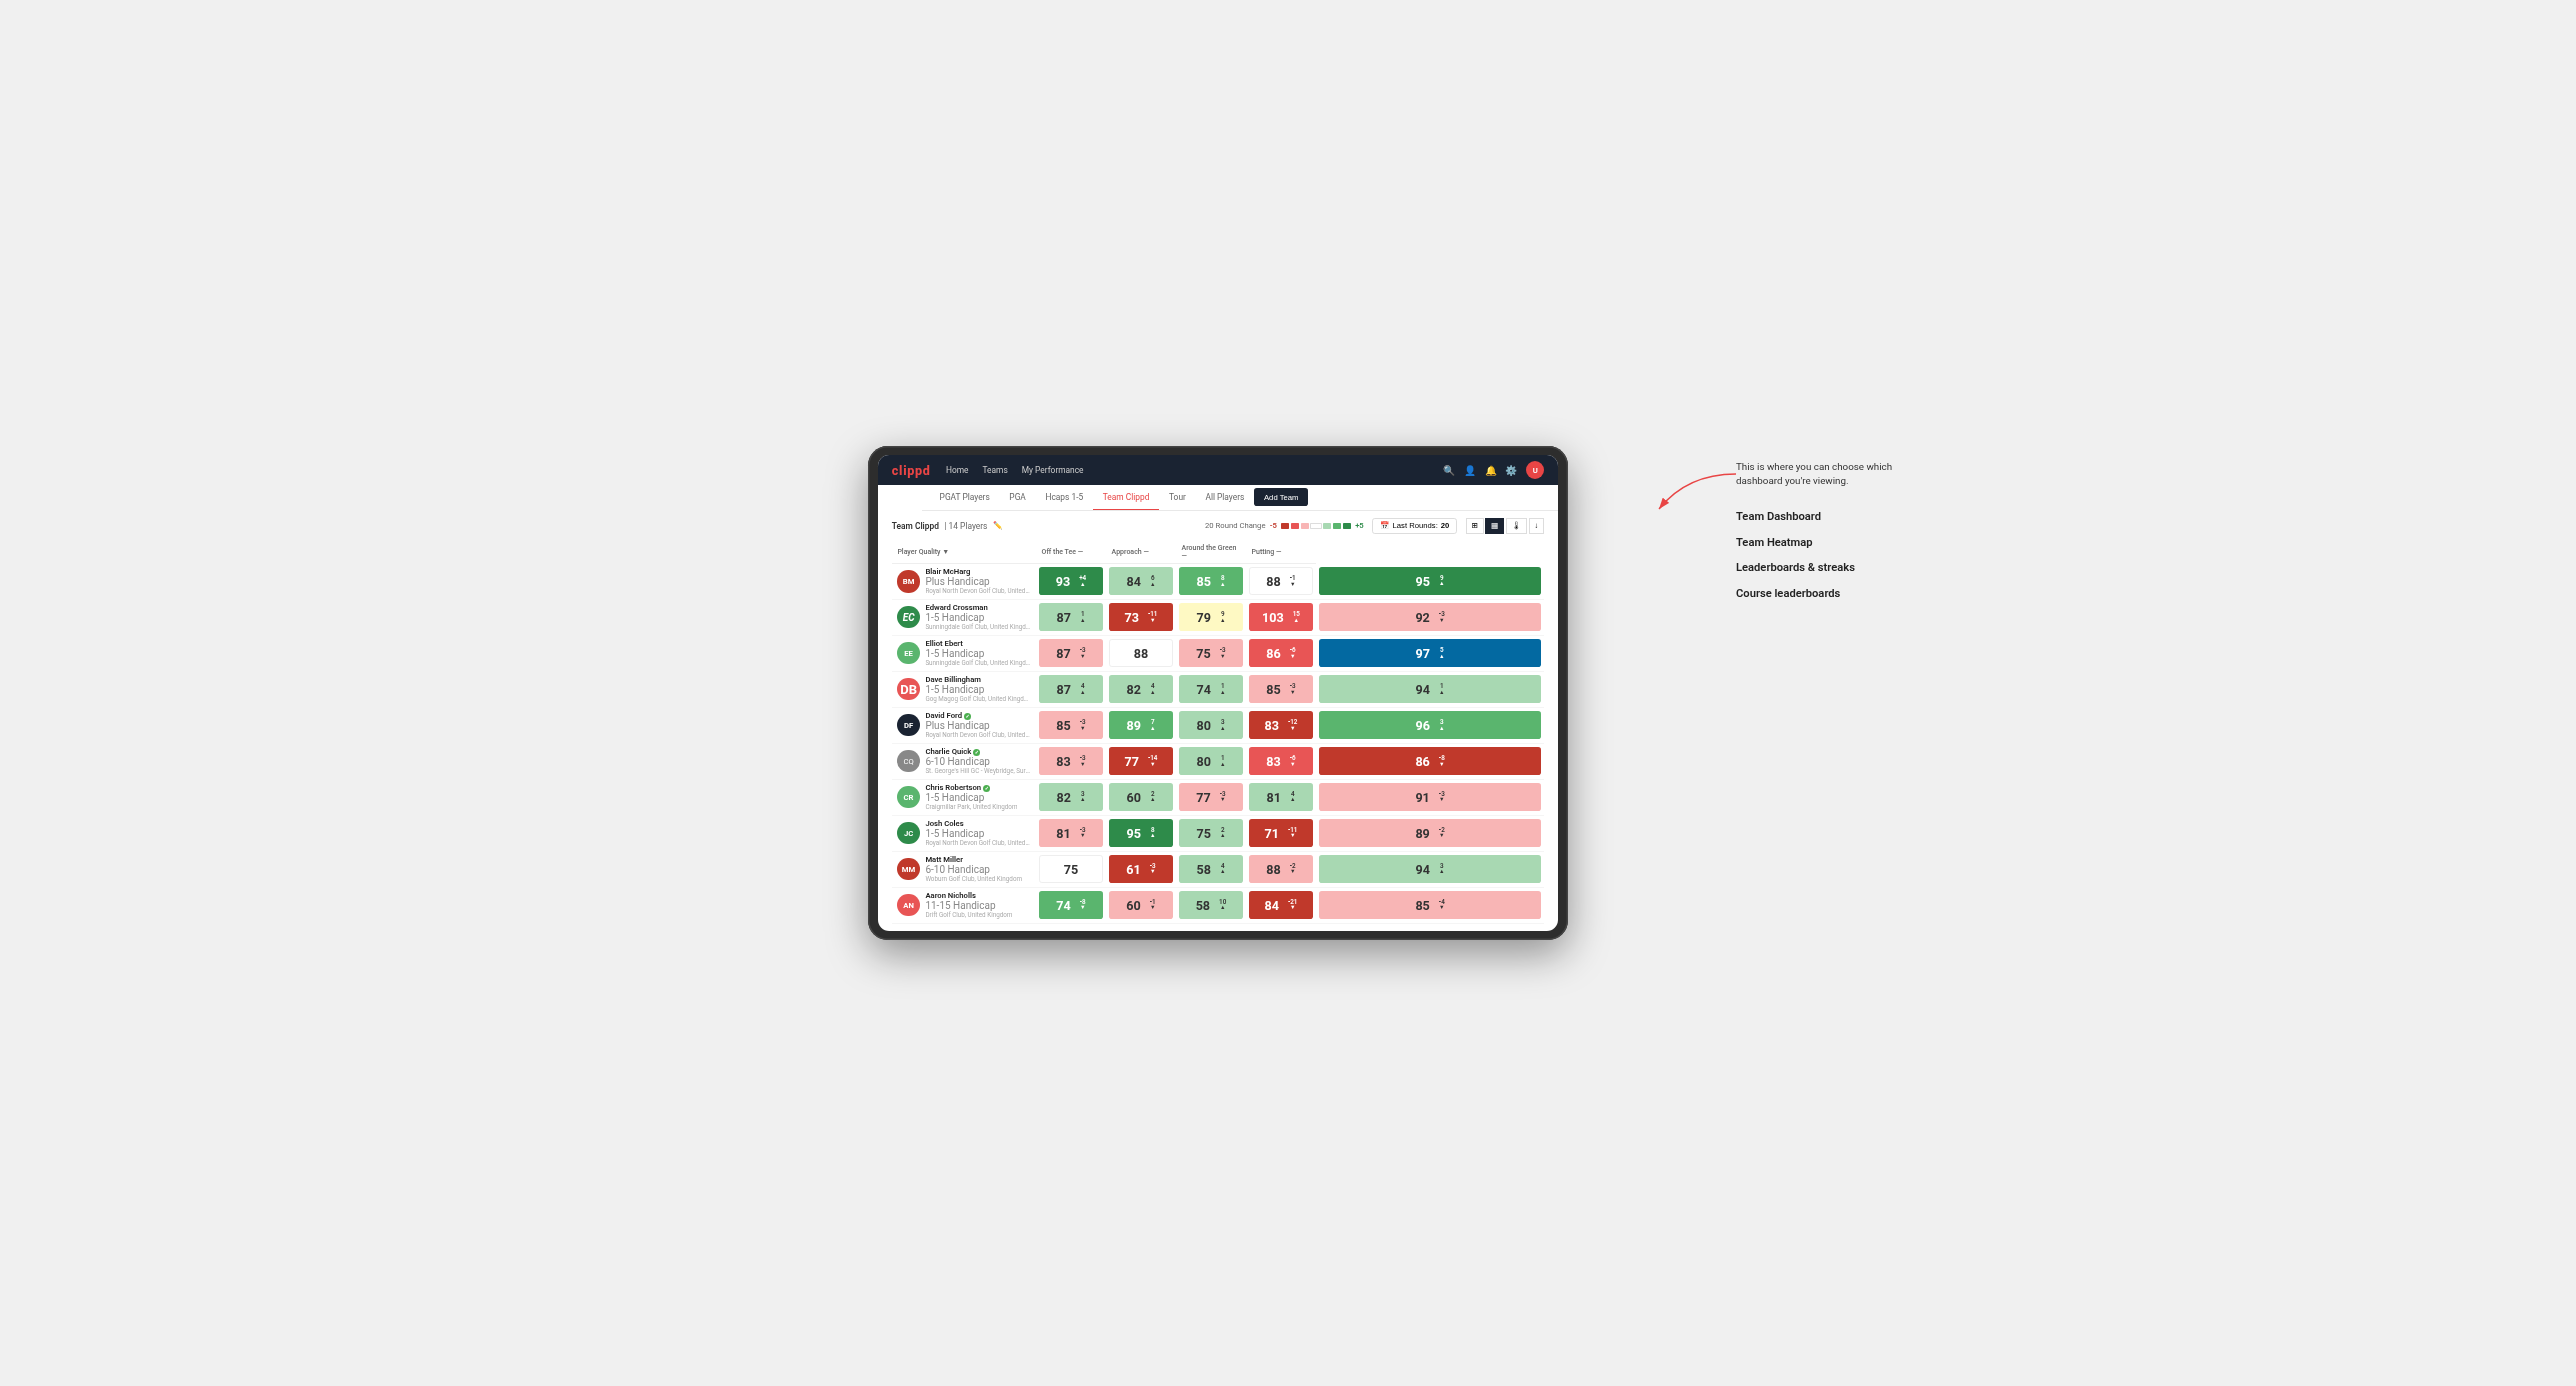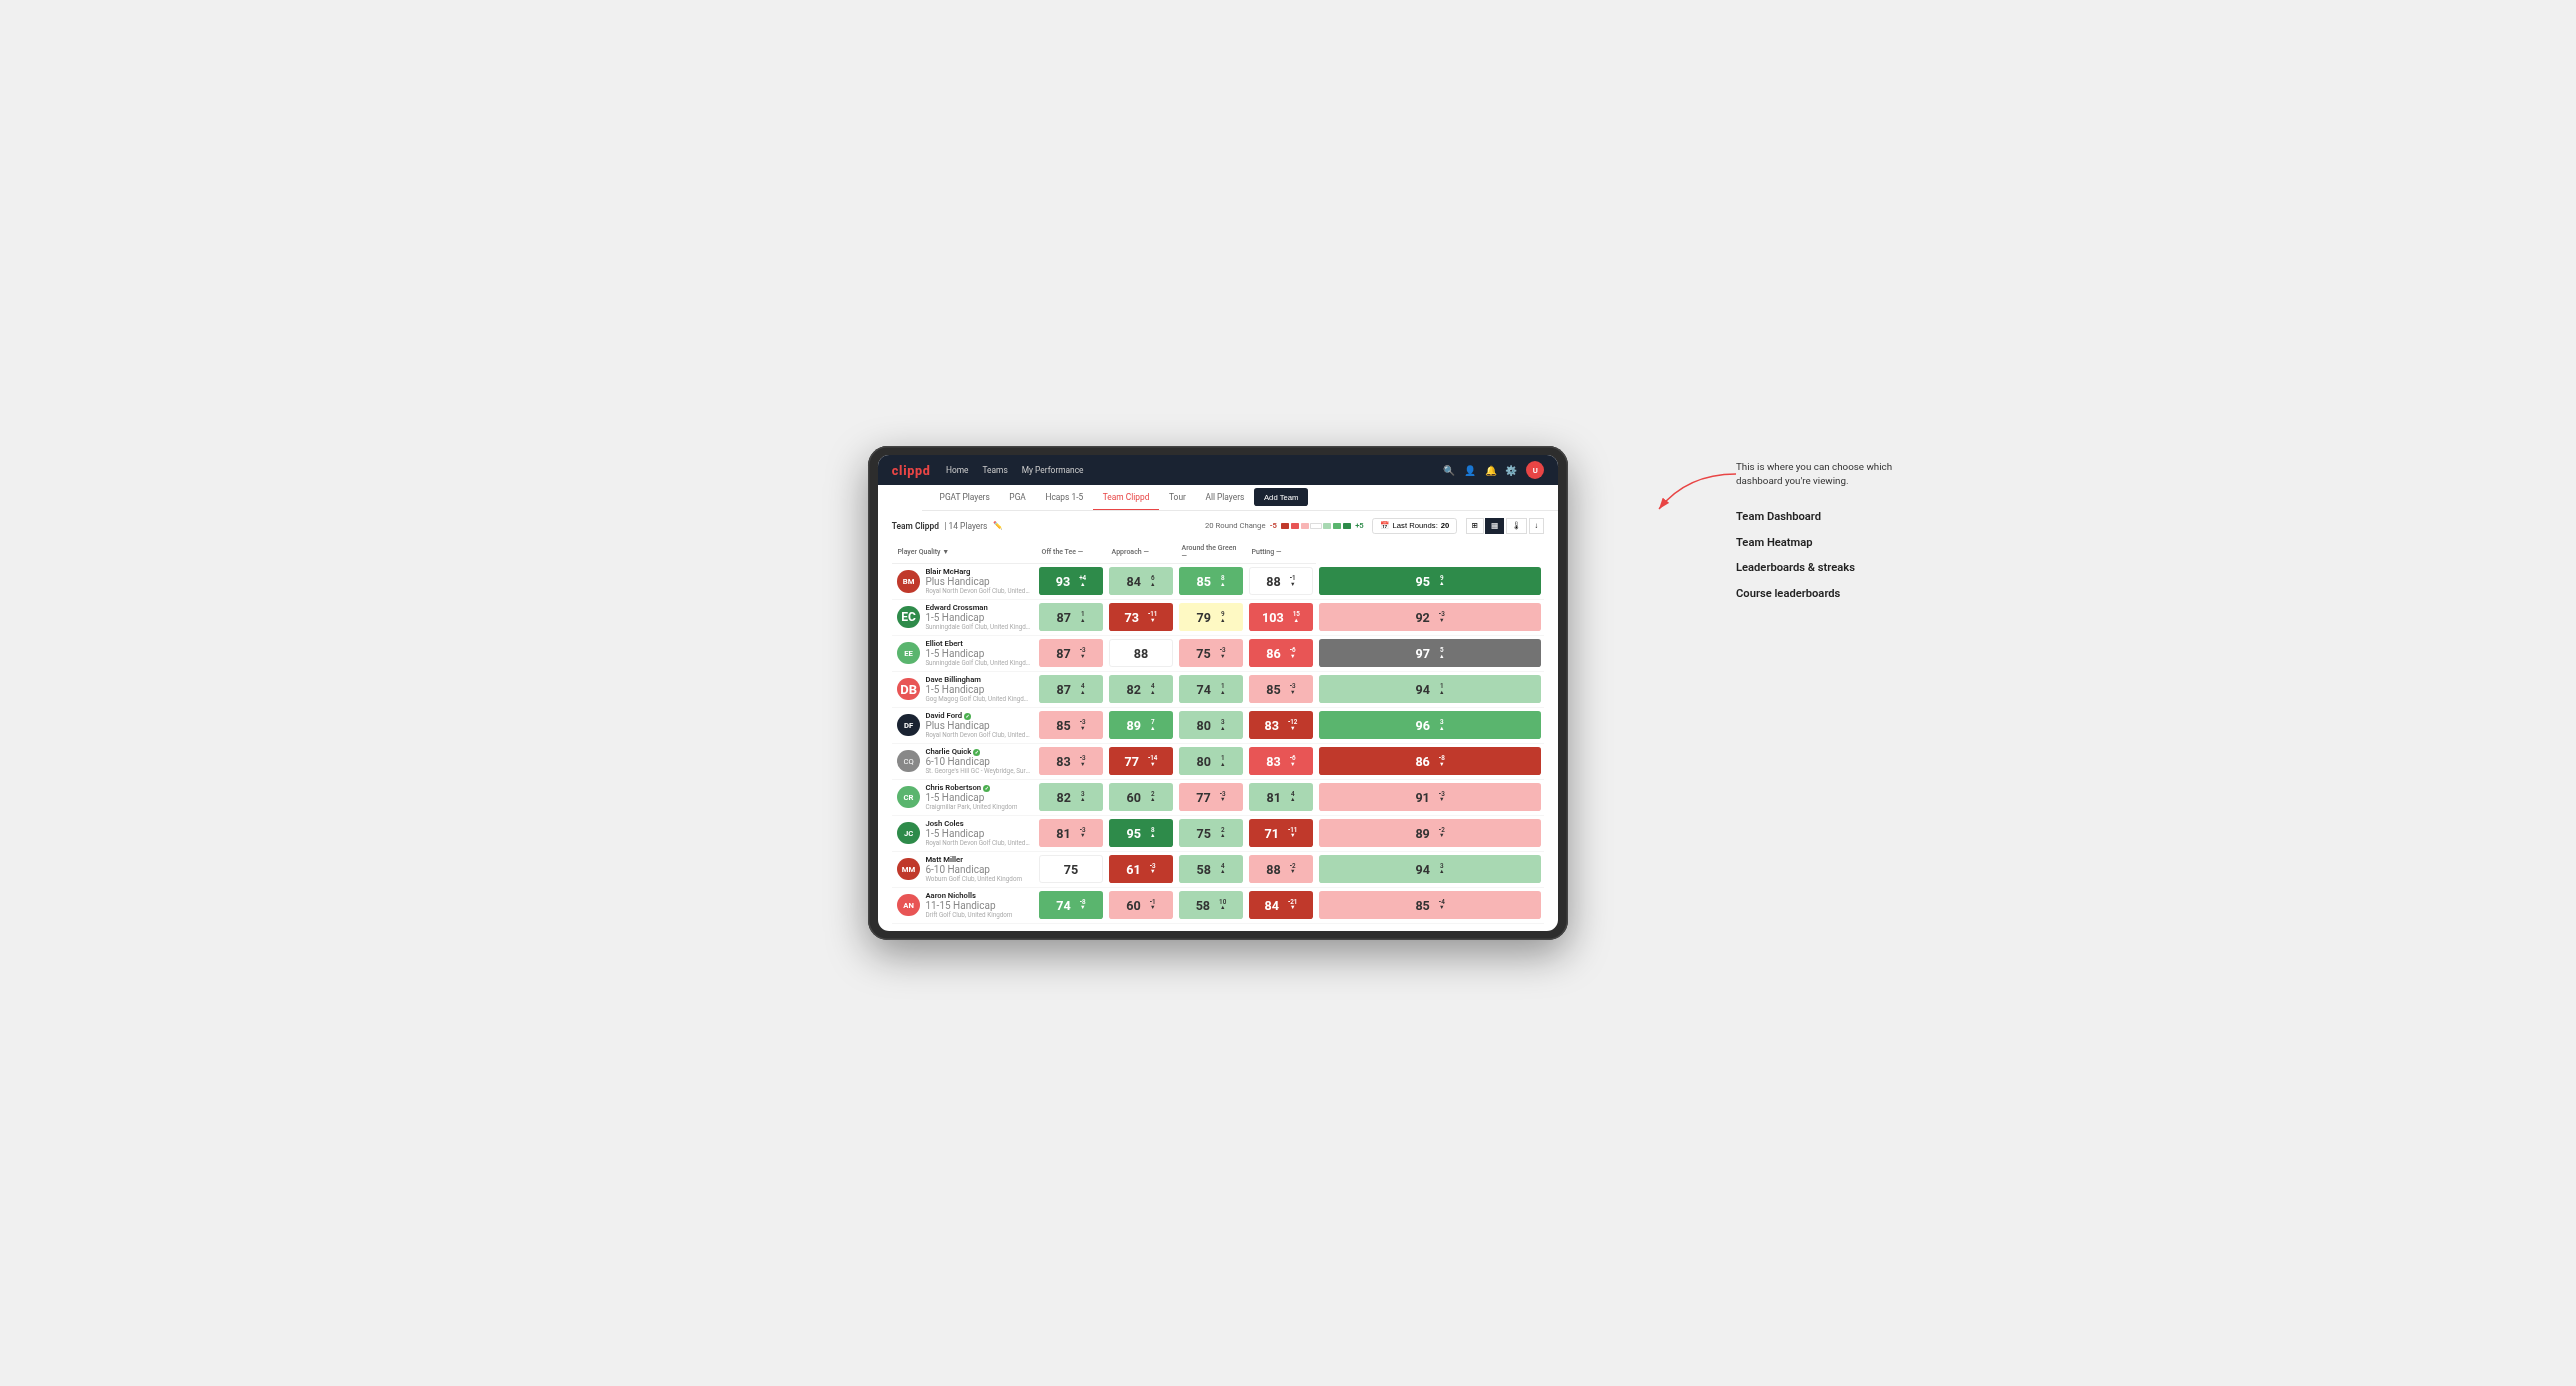--- a/index.html
+++ b/index.html
@@ -491,21 +491,21 @@
                         <span class="num">9</span>
                         <span class="arrow">▲</span>
                       </div>
                     </div>
                   </td>
                 </tr>
                 <tr class="player-row">
                   <td>
                     <div class="player-cell">
                       <div class="player-avatar" style="background: rgb(46, 139, 74);">
-                        <span style="color:white;font-size:12px;font-weight:700;">EC</span>
+                        <span style="color:white;font-size:10px;font-weight:700;font-style:italic;">EC</span>
                       </div>
                       <div class="player-info">
                         <div class="name">Edward Crossman</div>
                         <div class="handicap">1-5 Handicap</div>
                         <div class="club">Sunningdale Golf Club, United Kingdom</div>
                       </div>
                     </div>
                   </td>
                   <td class="score-td">
                     <div class="score-inner" style="background: rgb(168, 216, 178); color: rgb(51, 51, 51);">
@@ -592,21 +592,21 @@
                   <td class="score-td">
                     <div class="score-inner" style="background: rgb(232, 85, 85); color: rgb(255, 255, 255);">
                       <span class="score-main">86</span>
                       <div class="score-delta">
                         <span class="num">-6</span>
                         <span class="arrow">▼</span>
                       </div>
                     </div>
                   </td>
                   <td class="score-td">
-                    <div class="score-inner" style="background: #737373; color: rgb(255, 255, 255);">
+                    <div class="score-inner" style="background: #0369a1; color: rgb(255, 255, 255);">
                       <span class="score-main">97</span>
                       <div class="score-delta">
                         <span class="num">5</span>
                         <span class="arrow">▲</span>
                       </div>
                     </div>
                   </td>
                 </tr>
                 <tr class="player-row">
                   <td>

